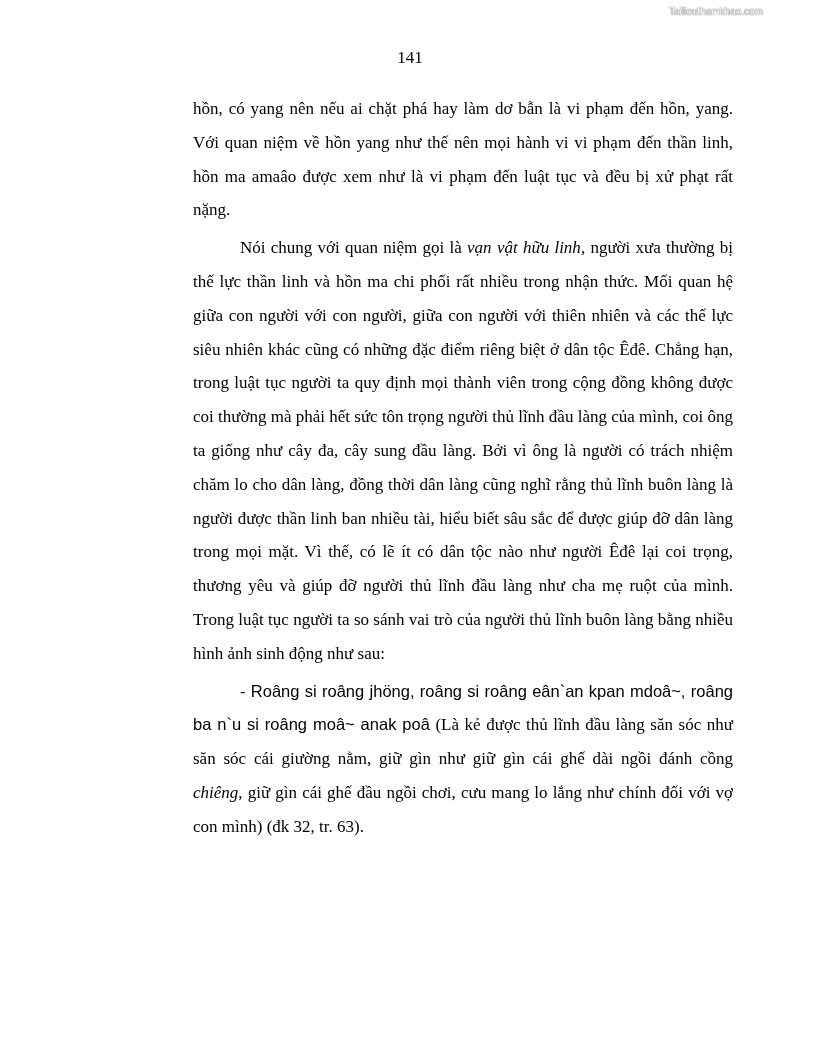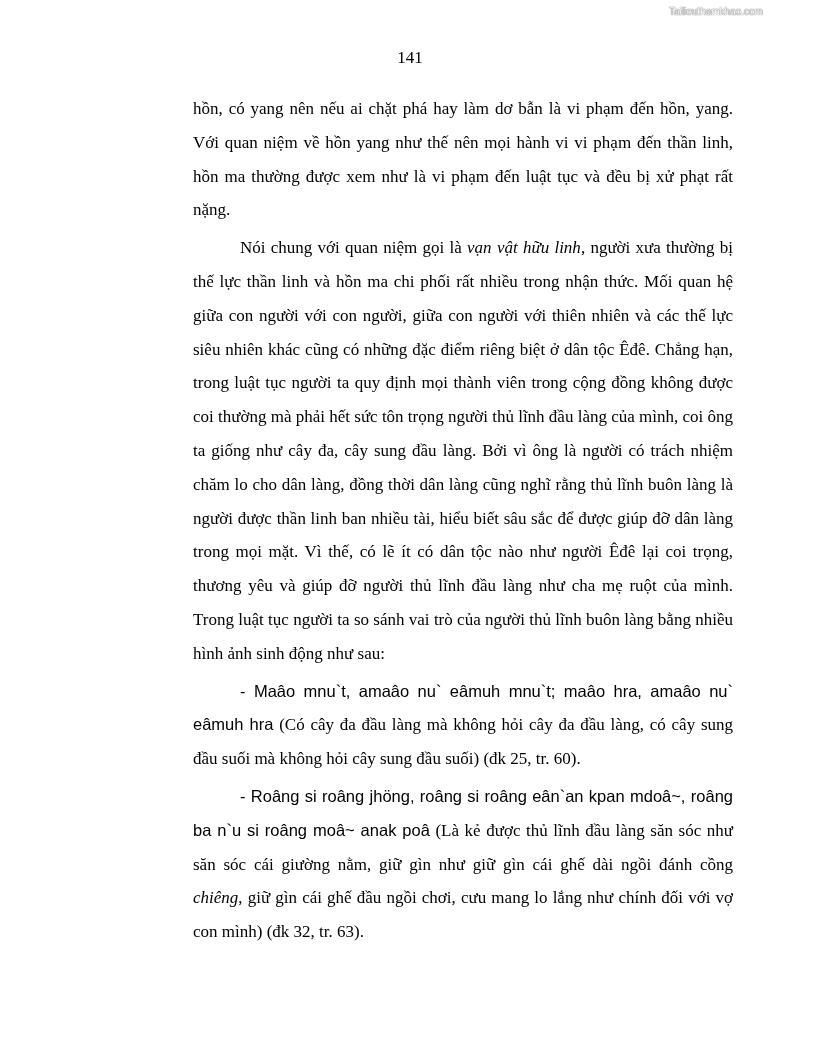--- a/index.html
+++ b/index.html
@@ -28,20 +28,19 @@
   em { font-style: italic; }
 </style>
 </head>
 <body>
 
 <div class="watermark">Tailieuthamkhao.com</div>
 
 <div class="page-number">141</div>
 
 <div class="body-text">
-  <p><span>hồn, có yang nên nếu ai chặt phá hay làm dơ bẫn là vi phạm đến hồn, yang. Với quan niệm về hồn yang như thế nên mọi hành vi vi phạm đến thần linh, hồn ma thường được xem như là vi phạm đến luật tục và đều bị xử phạt rất nặng.</span></p>
+  <p><span>hồn, có yang nên nếu ai chặt phá hay làm dơ bẫn là vi phạm đến hồn, yang. Với quan niệm về hồn yang như thế nên mọi hành vi vi phạm đến thần linh, hồn ma amaâo được xem như là vi phạm đến luật tục và đều bị xử phạt rất nặng.</span></p>
 
   <p class="indent gap"><span>Nói chung với quan niệm gọi là </span><em>vạn vật hữu linh</em><span>, người xưa thường bị thế lực thần linh và hồn ma chi phối rất nhiều trong nhận thức. Mối quan hệ giữa con người với con người, giữa con người với thiên nhiên và các thế lực siêu nhiên khác cũng có những đặc điểm riêng biệt ở dân tộc Êđê. Chẳng hạn, trong luật tục người ta quy định mọi thành viên trong cộng đồng không được coi thường mà phải hết sức tôn trọng người thủ lĩnh đầu làng của mình, coi ông ta  giống như cây đa, cây sung đầu làng. Bởi vì ông là người có trách nhiệm chăm lo cho dân làng, đồng thời dân làng cũng nghĩ rằng thủ lĩnh buôn làng là người được thần linh ban nhiều tài, hiểu biết sâu sắc để được giúp đỡ dân làng trong mọi mặt. Vì thế, có lẽ ít có dân tộc nào như người Êđê lại coi trọng, thương yêu và giúp đỡ người thủ lĩnh đầu làng như cha mẹ ruột của mình. Trong luật tục người ta so sánh vai trò của người thủ lĩnh buôn làng bằng nhiều hình ảnh sinh động như sau:</span></p>
 
-  <p class="quote-indent gap"><span class="ede">- Maâo mnu`t, amaâo nu` eâmuh mnu`t; maâo hra, amaâo nu` eâmuh hra</span><span> (Có cây đa đầu làng mà không hỏi cây đa đầu làng, có cây sung đầu suối mà không hỏi cây sung đầu suối) (đk 25, tr. 60).</span></p>
 
   <p class="quote-indent gap"><span class="ede">- Roâng si roâng jhöng, roâng si roâng eân`an kpan mdoâ~, roâng ba n`u si roâng moâ~ anak poâ</span><span> (Là kẻ được thủ lĩnh đầu làng săn sóc như săn sóc cái giường nằm, giữ gìn như giữ gìn cái ghế dài ngồi đánh cồng </span><em>chiêng</em><span>, giữ gìn cái ghế đầu ngồi chơi, cưu mang lo lắng như chính đối với vợ con mình) (đk 32, tr. 63).</span></p>
 </div>
 
 </body></html>

